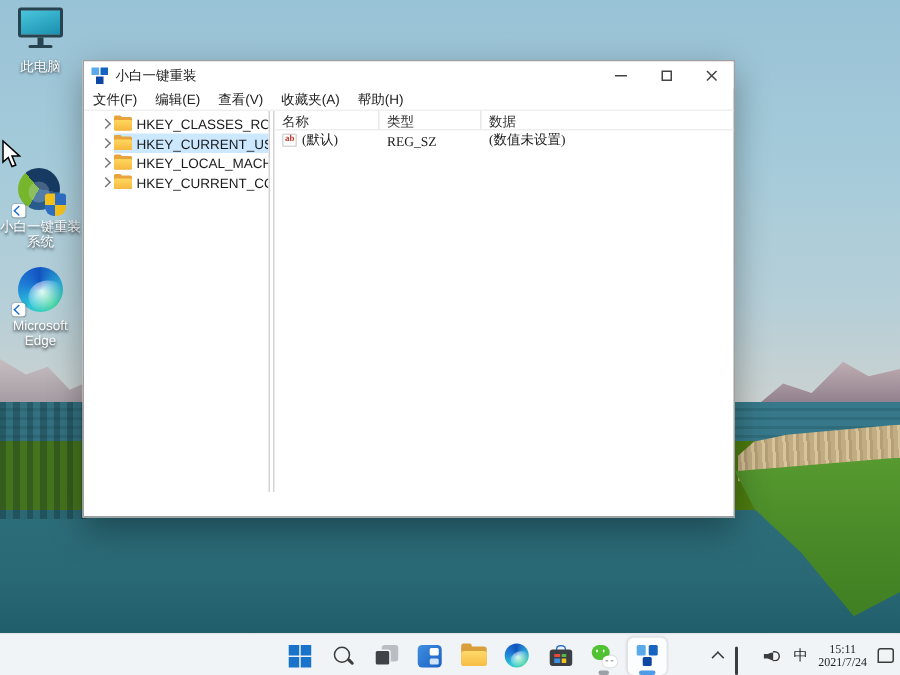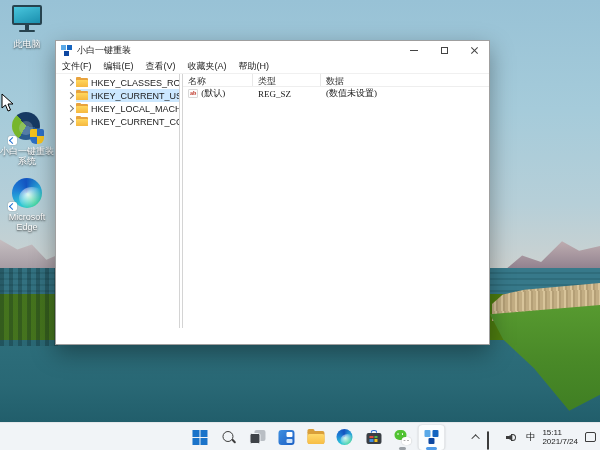--- a/index.html
+++ b/index.html
@@ -191,21 +191,21 @@
     transform:rotate(45deg) translateY(2px); }
   .net-g { position:relative; width:12px; height:11px; }
   .net-g .scr { width:11px; height:7px; border:1.3px solid #3c3c3c; border-radius:1px; }
   .net-g .st { width:5px; height:1.3px; background:#3c3c3c; margin:1px 0 0 3px; }
   .vol-g { position:relative; width:13px; height:11px; }
   .vol-g .sp { position:absolute; left:0; top:3px; width:8px; height:6px; background:#3c3c3c;
     clip-path:polygon(0 25%,35% 25%,80% 0,80% 100%,35% 75%,0 75%); }
   .vol-g .w1 { position:absolute; right:2.5px; top:2.5px; width:5px; height:7px;
     border:1.3px solid #3c3c3c; border-left:none; border-radius:0 6px 6px 0; }
   .ime { font-size:9.5px; color:#222; }
-  .clock { text-align:left; font-size:8px; line-height:9px; color:#222; }
+  .clock { text-align:center; font-size:8px; line-height:9px; color:#222;font-family:Liberation Serif, serif; }
   .notif-g { width:11px; height:10px; border:1.3px solid #3c3c3c; border-radius:2px 2px 2px 0; }
   .lbl2 { display:block; }
 </style>
 </head>
 <body>
 
 <div id="screen">
 
   <div class="sky"></div>
   <div class="mtn-l"></div>

